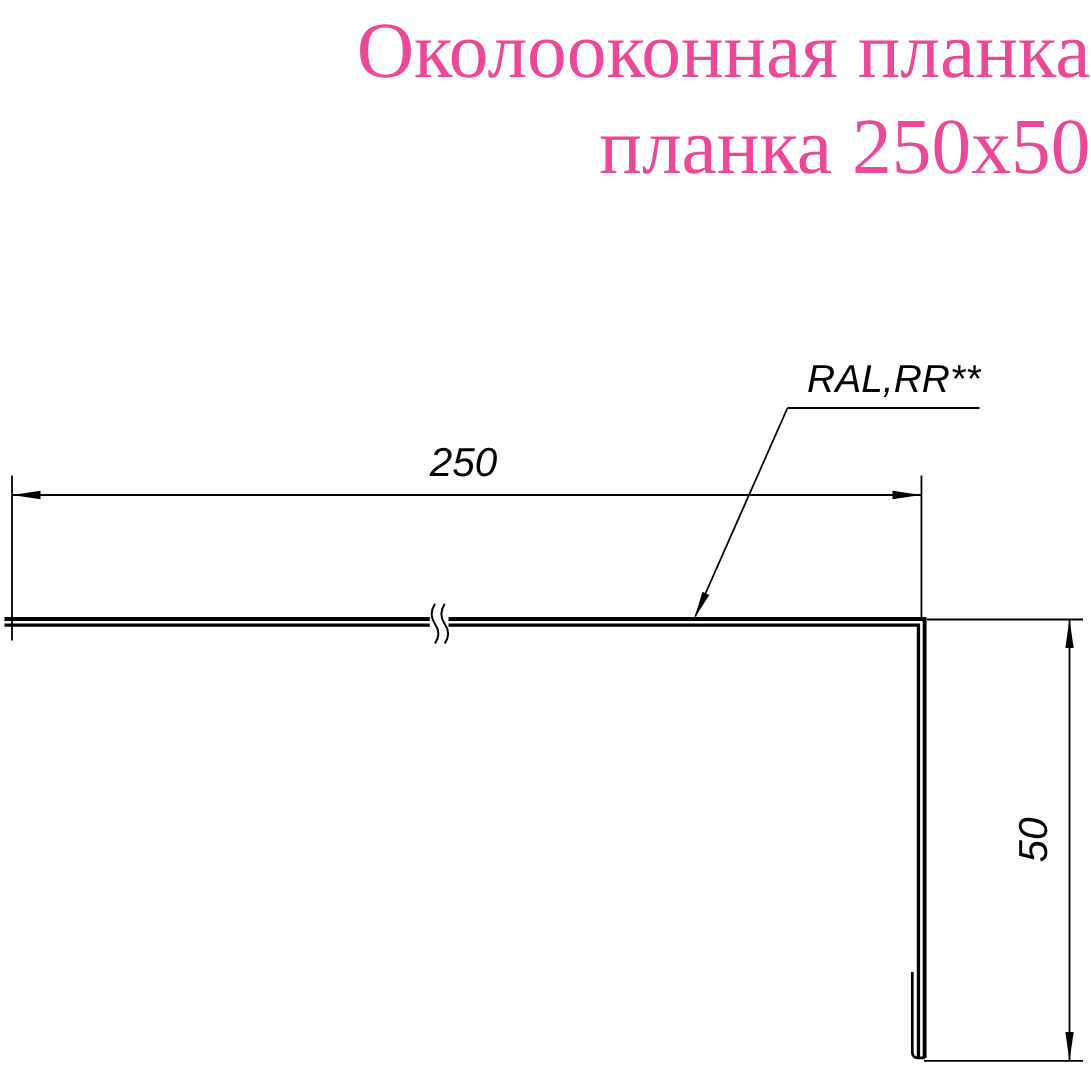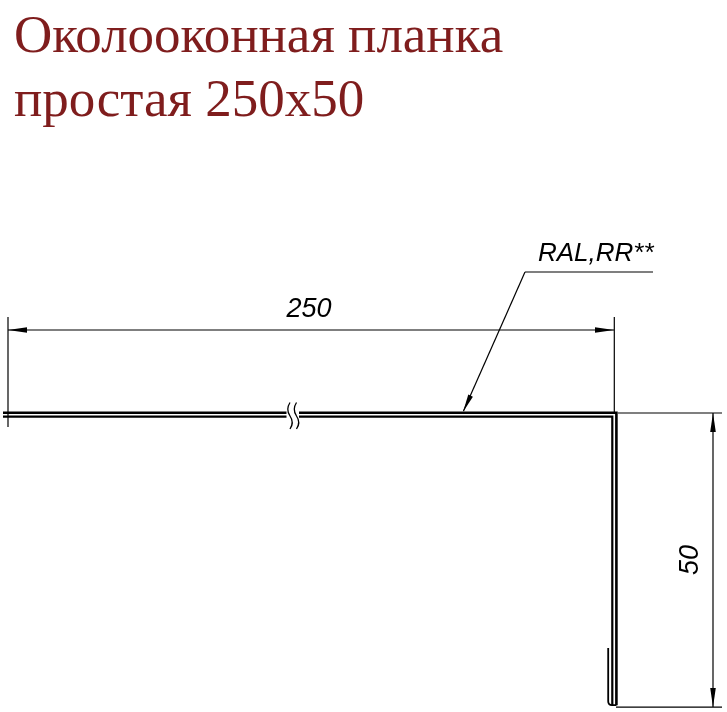--- a/index.html
+++ b/index.html
@@ -11,24 +11,24 @@
     overflow: hidden;
     font-family: "Liberation Serif", "DejaVu Serif", serif;
   }
   .title {
     position: absolute;
     top: 2px;
     left: 0;
     width: 727px;
     padding-left: 14px;
     box-sizing: border-box;
-    text-align: left;
+    text-align: right;
     font-size: 53px;
     line-height: 64px;
-    color: #7f1d1d;
+    color: #ec4899;
     white-space: nowrap;
   }
   svg.drawing {
     position: absolute;
     top: 0;
     left: 0;
   }
   svg.drawing text {
     font-family: "Liberation Sans", "DejaVu Sans", sans-serif;
     font-style: italic;
@@ -37,21 +37,21 @@
   .dim-text { font-size: 27px; }
   .leader-text { font-size: 26px; }
 </style>
 </head>
 <body>
 
 <div class="canvas">
 
   <div class="title">
     <div>Околооконная планка</div>
-    <div>простая 250x50</div>
+    <div>планка 250x50</div>
   </div>
 
   <svg class="drawing" width="727" height="712" viewBox="0 0 727 712">
 
     <path d="M 3 412.7 L 616.4 412.7 L 616.4 705.3" fill="none" stroke="#000000" stroke-width="2.6"></path>
 
     <path d="M 3 416.7 L 612.3 416.7 L 612.3 705.3" fill="none" stroke="#000000" stroke-width="2.2"></path>
 
     <path d="M 608.2 648 L 608.2 701.3 Q 608.2 705.2 612 705.2 L 616.4 705.2" fill="none" stroke="#000000" stroke-width="1.8"></path>
 

